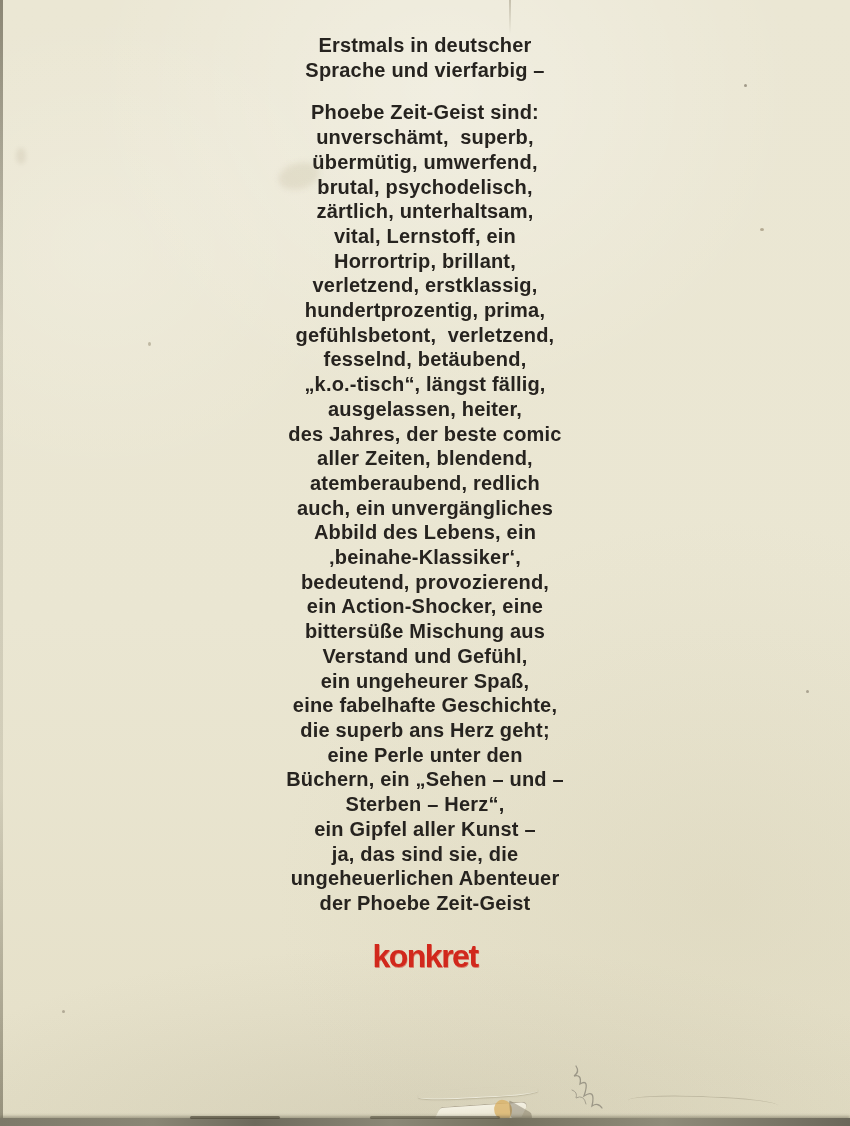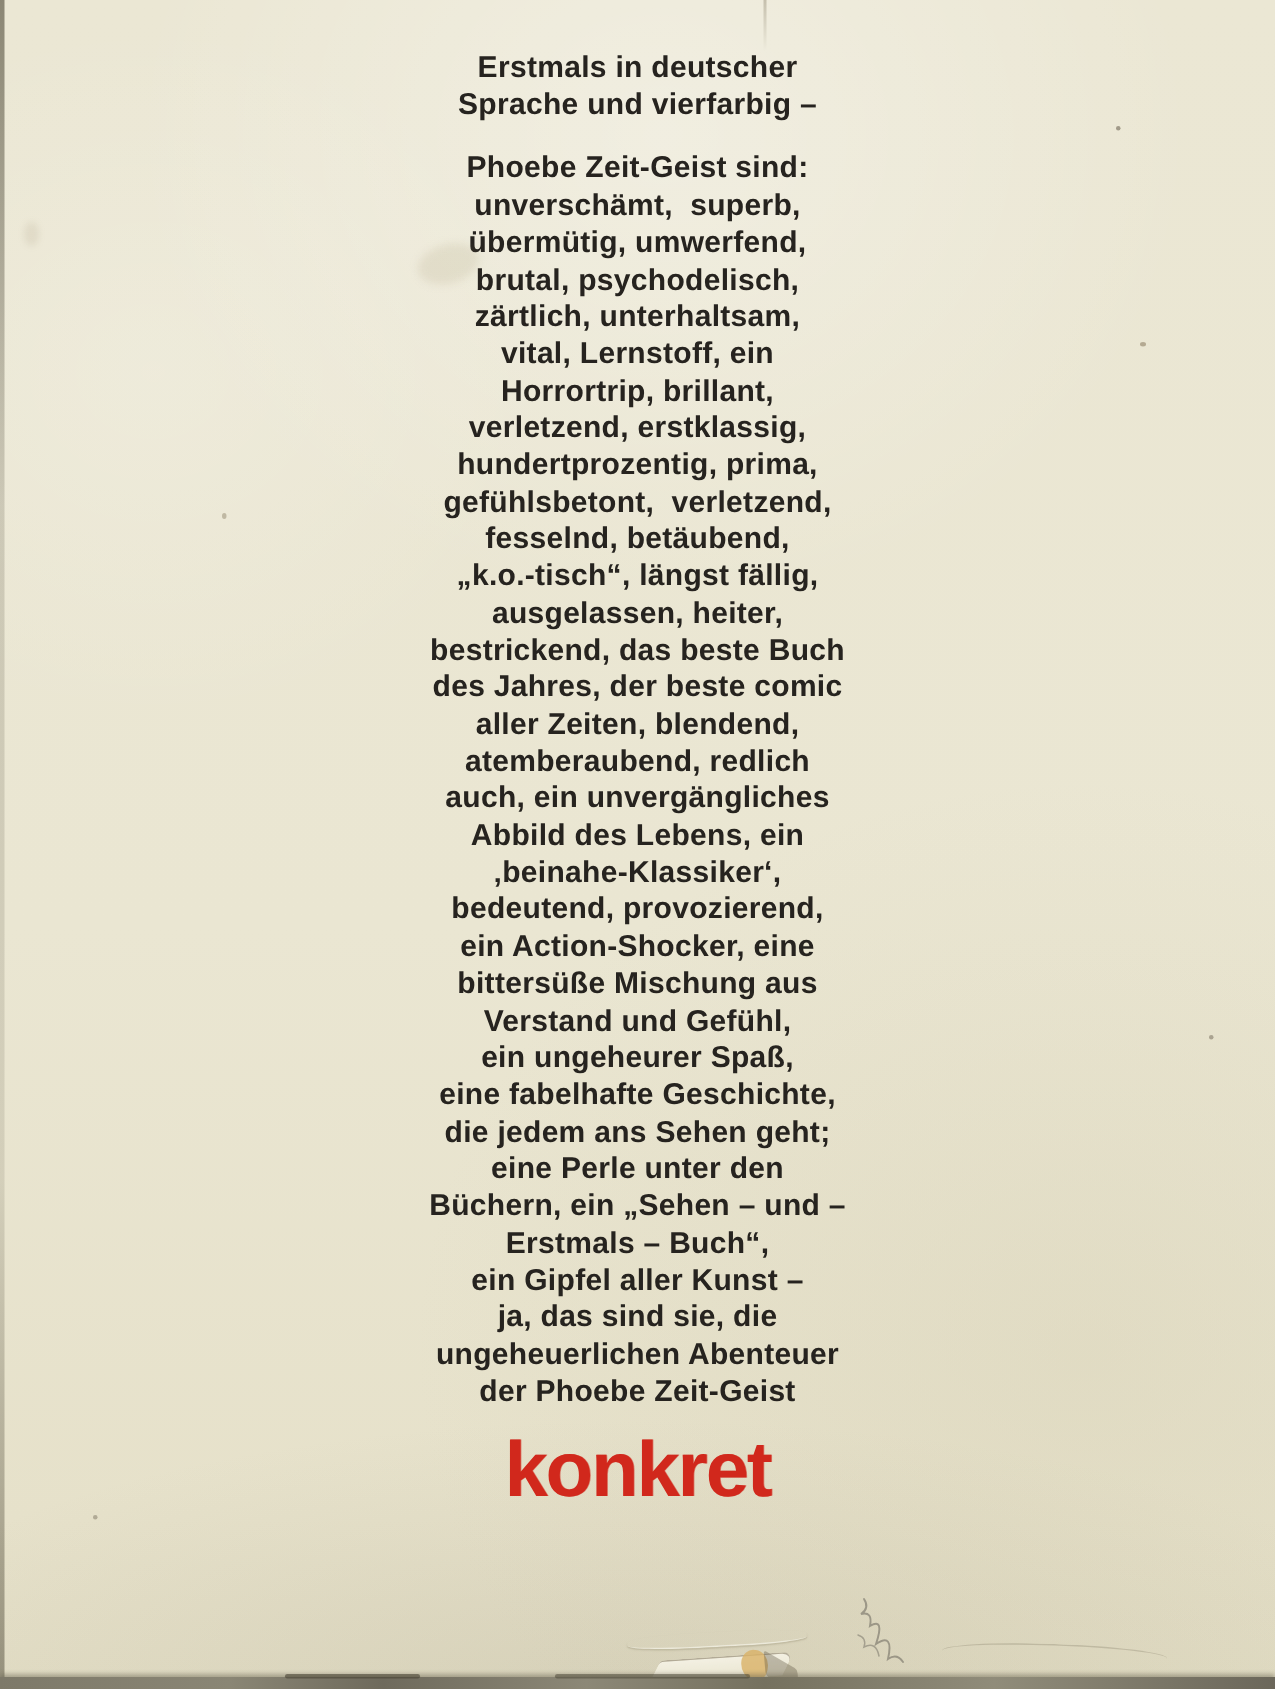--- a/index.html
+++ b/index.html
@@ -85,21 +85,21 @@
     color:var(--text-color);
     font-weight:bold;
     font-size:20px;
     line-height:24.7px;
     letter-spacing:0.2px;
   }
   .intro{margin-bottom:18px;}
   .line{white-space:pre;}
   .logo{
     margin-top:16px;
-    font-size:52px;
+    font-size:32px;
     line-height:48px;
     font-weight:bold;
     letter-spacing:-1.5px;
     color:var(--logo-color);
     text-shadow:0.5px 0.5px 0 rgba(209,40,28,0.5);
   }
 </style>
 </head>
 <body>
 
@@ -117,37 +117,36 @@
         <div class="line">brutal, psychodelisch,</div>
         <div class="line">zärtlich, unterhaltsam,</div>
         <div class="line">vital, Lernstoff, ein</div>
         <div class="line">Horrortrip, brillant,</div>
         <div class="line">verletzend, erstklassig,</div>
         <div class="line">hundertprozentig, prima,</div>
         <div class="line">gefühlsbetont,  verletzend,</div>
         <div class="line">fesselnd, betäubend,</div>
         <div class="line">„k.o.-tisch“, längst fällig,</div>
         <div class="line">ausgelassen, heiter,</div>
-        <div class="line">bestrickend, das beste Buch</div>
         <div class="line">des Jahres, der beste comic</div>
         <div class="line">aller Zeiten, blendend,</div>
         <div class="line">atemberaubend, redlich</div>
         <div class="line">auch, ein unvergängliches</div>
         <div class="line">Abbild des Lebens, ein</div>
         <div class="line">‚beinahe-Klassiker‘,</div>
         <div class="line">bedeutend, provozierend,</div>
         <div class="line">ein Action-Shocker, eine</div>
         <div class="line">bittersüße Mischung aus</div>
         <div class="line">Verstand und Gefühl,</div>
         <div class="line">ein ungeheurer Spaß,</div>
         <div class="line">eine fabelhafte Geschichte,</div>
-        <div class="line">die jedem ans Sehen geht;</div>
+        <div class="line">die superb ans Herz geht;</div>
         <div class="line">eine Perle unter den</div>
         <div class="line">Büchern, ein „Sehen – und –</div>
-        <div class="line">Erstmals – Buch“,</div>
+        <div class="line">Sterben – Herz“,</div>
         <div class="line">ein Gipfel aller Kunst –</div>
         <div class="line">ja, das sind sie, die</div>
         <div class="line">ungeheuerlichen Abenteuer</div>
         <div class="line">der Phoebe Zeit-Geist</div>
       </div>
     <div class="logo">konkret</div>
   </div>
 
   <div class="mottle stain-left"></div>
   <div class="mottle stain-topleft"></div>

